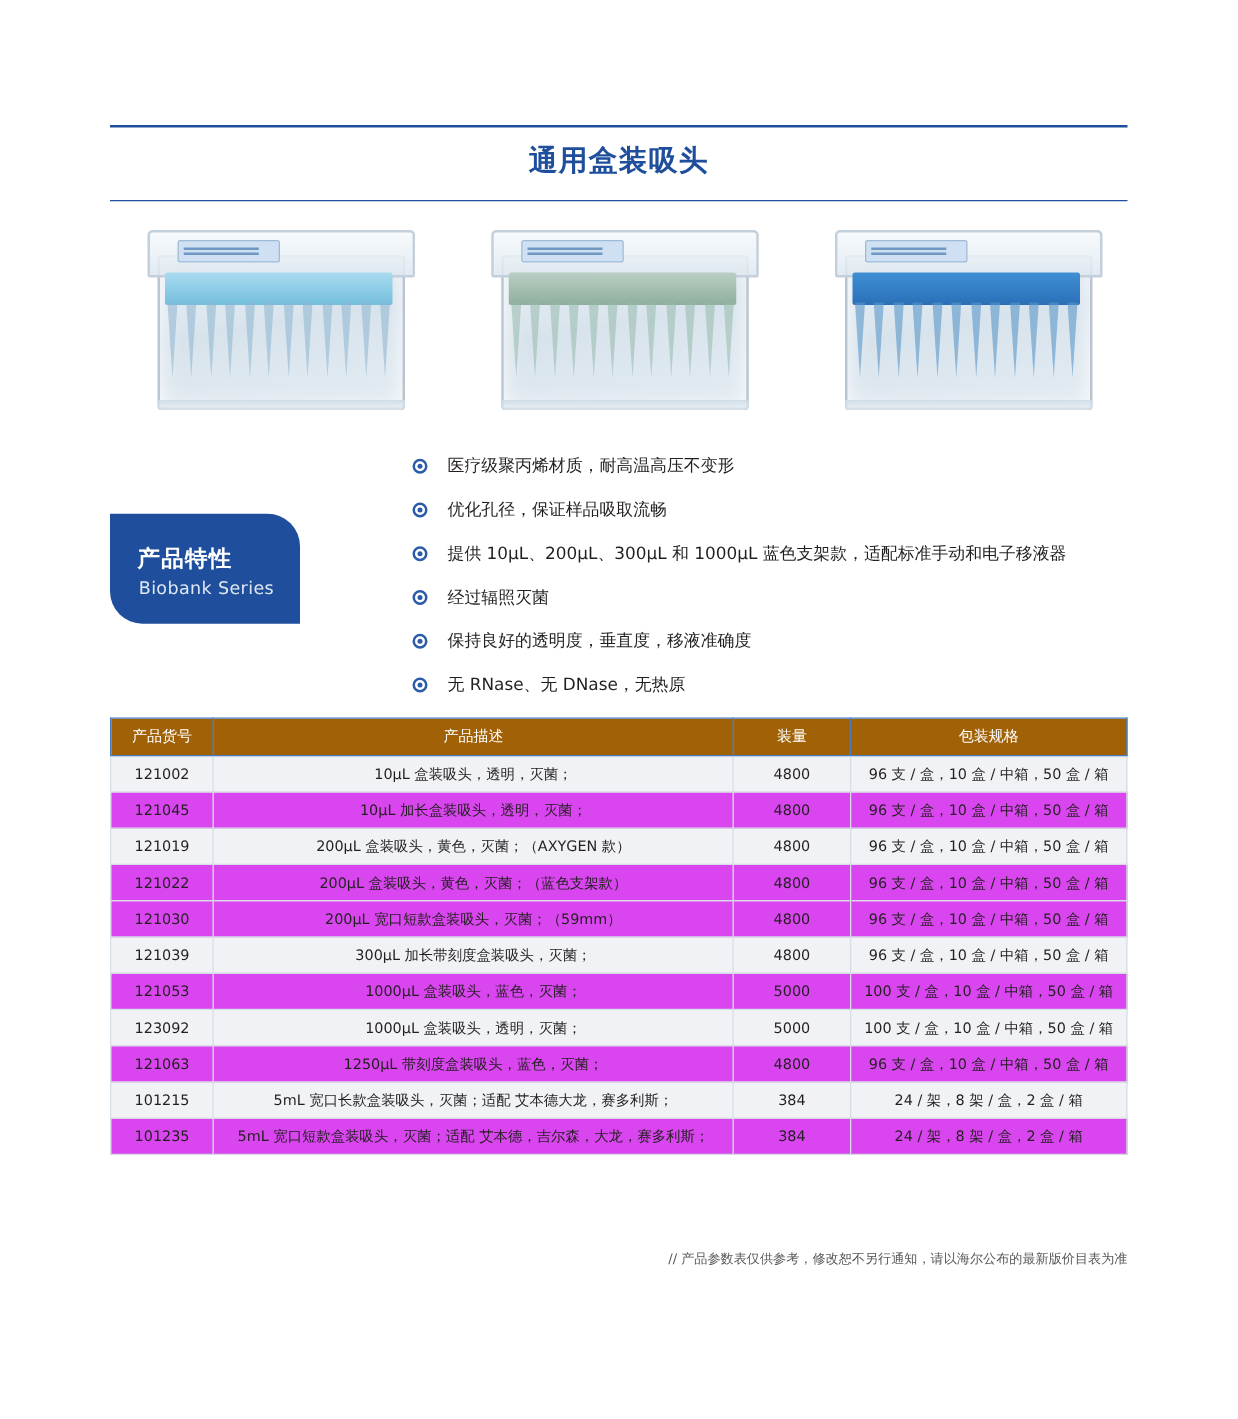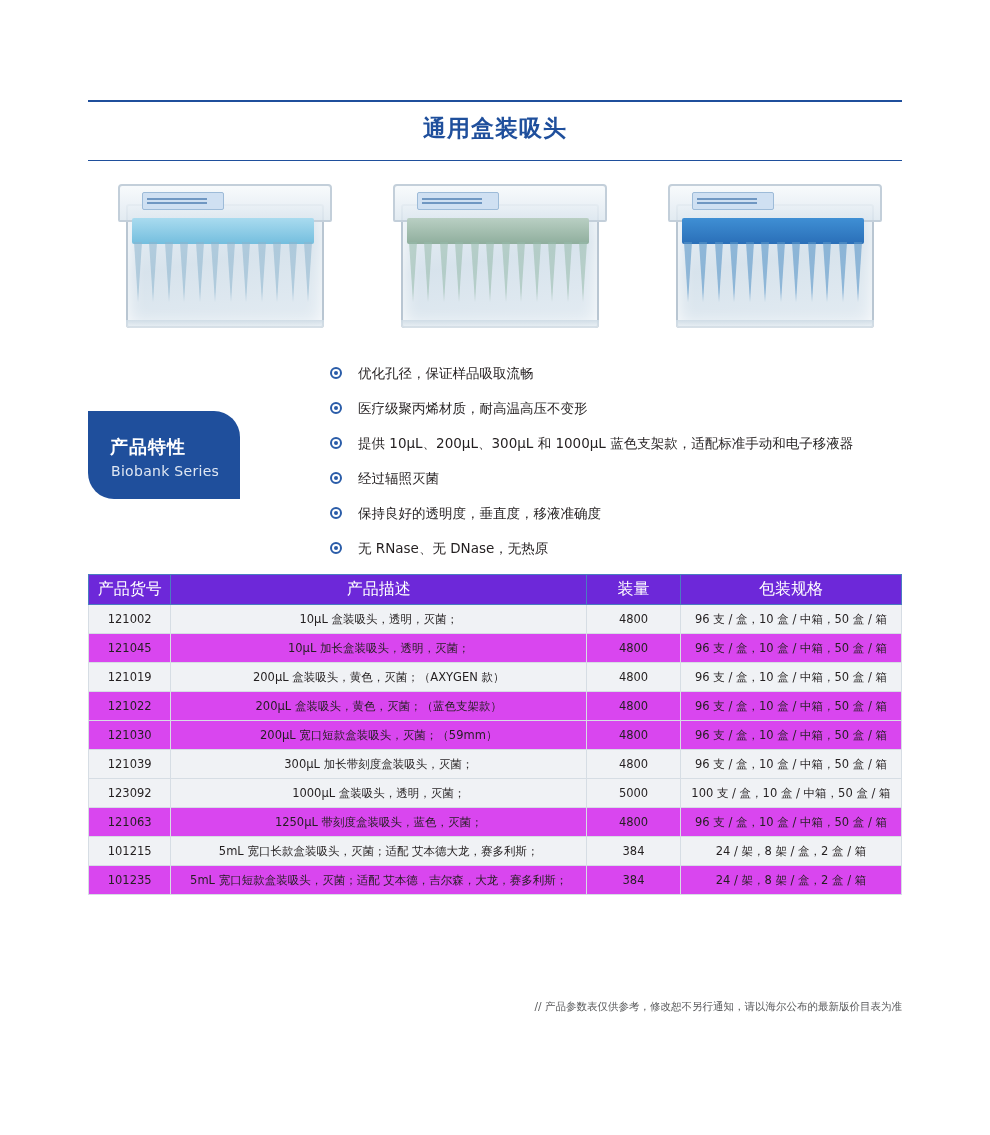--- a/index.html
+++ b/index.html
@@ -215,24 +215,24 @@
   
   .table {
     position: absolute;
     left: 88px;
     top: 574px;
     width: 814px;
     border-collapse: collapse;
     font-size: 11.5px;
   }
   .table th {
-    background: #6d28d9;
+    background: #a16207;
     color: #ffffff;
     font-weight: normal;
-    font-size: 16px;
+    font-size: 12px;
     height: 27px;
     border: 1px solid #4a7cc0;
     text-align: center;
   }
   .table td {
     height: 26px;
     border: 1px solid #d6dde4;
     text-align: center;
     color: #231f20;
     background: #d946ef;
@@ -343,25 +343,25 @@
   </div>
 
   <div class="feature-badge">
     <div class="fb-title">产品特性</div>
     <div class="fb-sub">Biobank Series</div>
   </div>
 
   <div class="features">
     <div class="feature-item">
       <span class="bullet"></span>
+      <span>医疗级聚丙烯材质，耐高温高压不变形</span>
+    </div>
+    <div class="feature-item">
+      <span class="bullet"></span>
       <span>优化孔径，保证样品吸取流畅</span>
-    </div>
-    <div class="feature-item">
-      <span class="bullet"></span>
-      <span>医疗级聚丙烯材质，耐高温高压不变形</span>
     </div>
     <div class="feature-item">
       <span class="bullet"></span>
       <span>提供 10µL、200µL、300µL 和 1000µL 蓝色支架款，适配标准手动和电子移液器</span>
     </div>
     <div class="feature-item">
       <span class="bullet"></span>
       <span>经过辐照灭菌</span>
     </div>
     <div class="feature-item">
@@ -413,20 +413,26 @@
         <td>200µL 宽口短款盒装吸头，灭菌；（59mm）</td>
         <td>4800</td>
         <td>96 支 / 盒，10 盒 / 中箱，50 盒 / 箱</td>
       </tr>
       <tr class="alt">
         <td>121039</td>
         <td>300µL 加长带刻度盒装吸头，灭菌；</td>
         <td>4800</td>
         <td>96 支 / 盒，10 盒 / 中箱，50 盒 / 箱</td>
       </tr>
+      <tr>
+        <td>121053</td>
+        <td>1000µL 盒装吸头，蓝色，灭菌；</td>
+        <td>5000</td>
+        <td>100 支 / 盒，10 盒 / 中箱，50 盒 / 箱</td>
+      </tr>
       <tr class="alt">
         <td>123092</td>
         <td>1000µL 盒装吸头，透明，灭菌；</td>
         <td>5000</td>
         <td>100 支 / 盒，10 盒 / 中箱，50 盒 / 箱</td>
       </tr>
       <tr>
         <td>121063</td>
         <td>1250µL 带刻度盒装吸头，蓝色，灭菌；</td>
         <td>4800</td>

